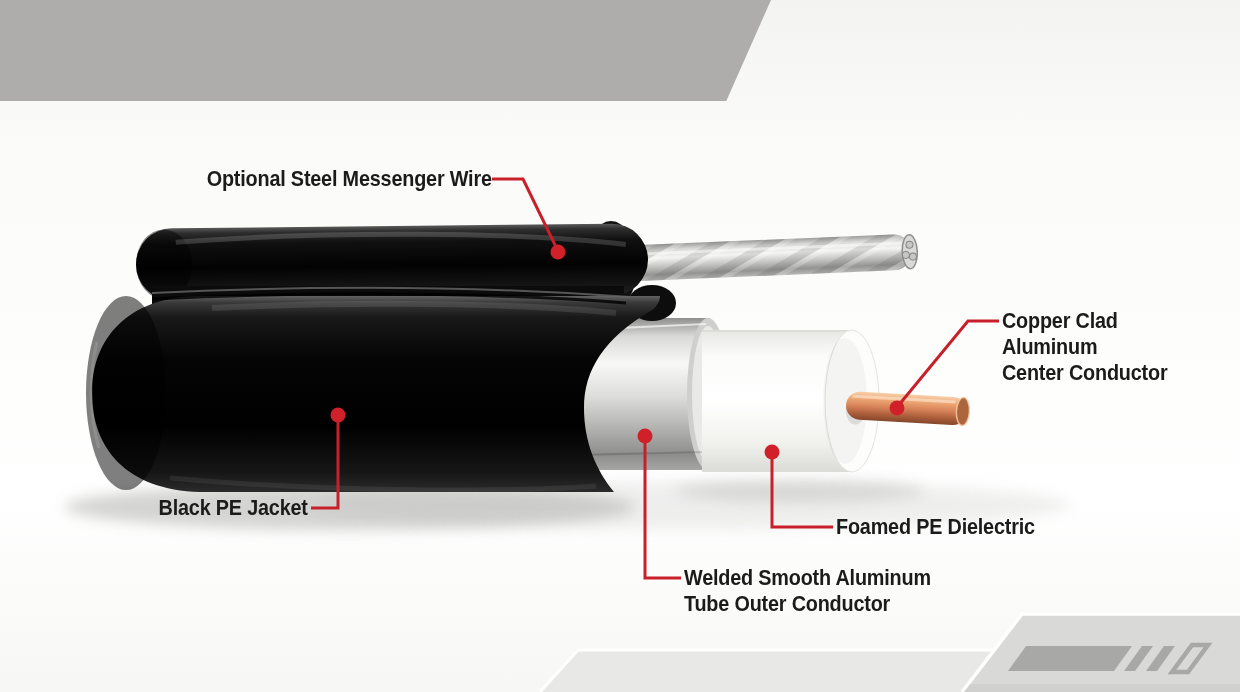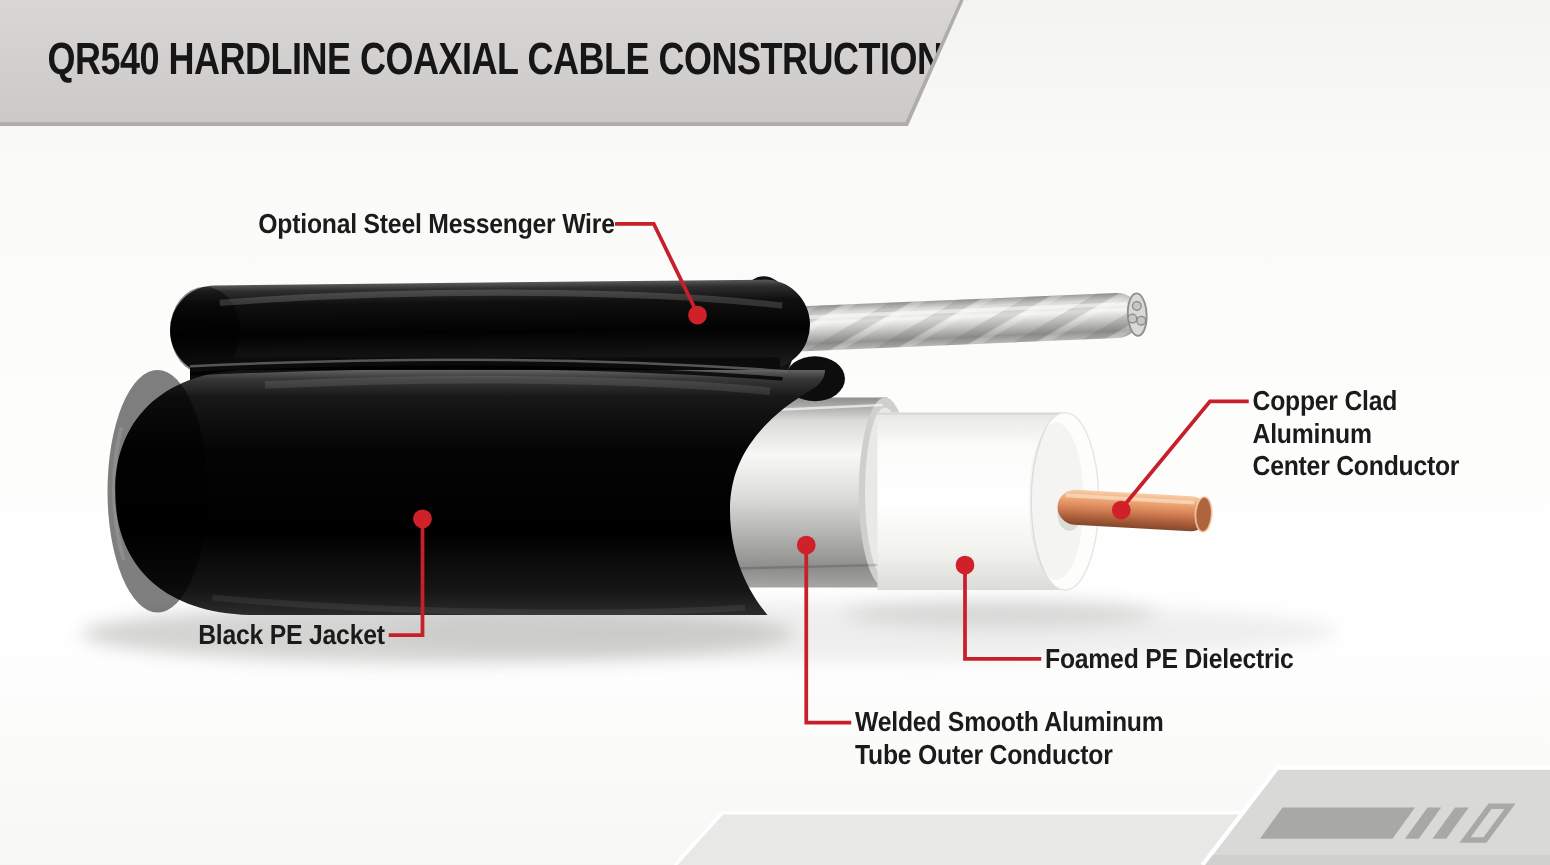--- a/index.html
+++ b/index.html
@@ -192,23 +192,20 @@
     <g fill="#d0212b">
       <circle cx="558" cy="252" r="7.5"></circle>
       <circle cx="897" cy="408" r="7.5"></circle>
       <circle cx="338" cy="415" r="7.5"></circle>
       <circle cx="772" cy="452" r="7.5"></circle>
       <circle cx="645" cy="436" r="7.5"></circle>
     </g>
   </svg>
 
   <div class="banner-under"></div>
-  <div class="banner">
-    <h1>QR540 HARDLINE COAXIAL CABLE CONSTRUCTION</h1>
-  </div>
 
   <div class="label l-messenger">Optional Steel Messenger Wire</div>
   <div class="label l-copper">Copper Clad Aluminum
 Center Conductor</div>
   <div class="label l-jacket">Black PE Jacket</div>
   <div class="label l-foam">Foamed PE Dielectric</div>
   <div class="label l-outer">Welded Smooth Aluminum
 Tube Outer Conductor</div>
 
 </div>

